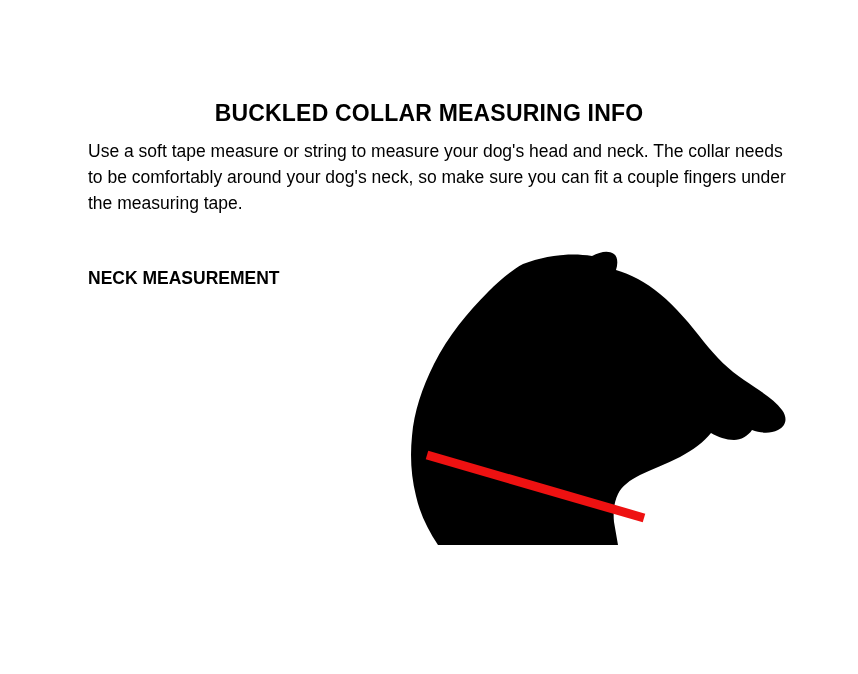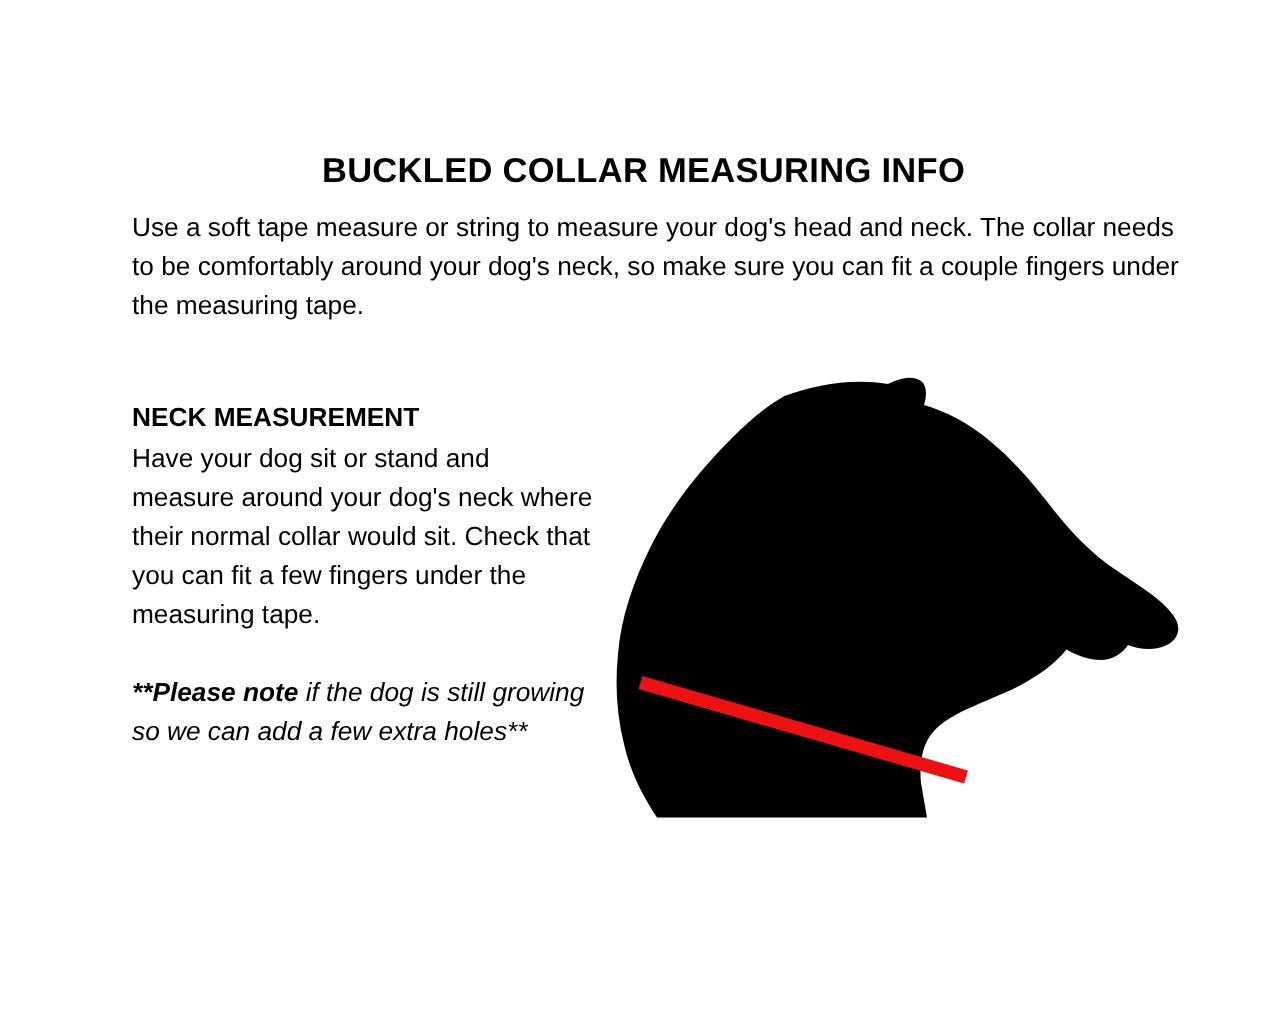--- a/index.html
+++ b/index.html
@@ -78,24 +78,20 @@
 <body>
 
 <div class="page">
 
   <div class="title">BUCKLED COLLAR MEASURING INFO</div>
 
   <div class="intro">Use a soft tape measure or string to measure your dog's head and neck. The collar needs to be comfortably around your dog's neck, so make sure you can fit a couple fingers under the measuring tape.</div>
 
   <div class="left-col">
     <div class="section-heading">NECK MEASUREMENT</div>
-    <div class="section-body">Have your dog sit or stand and measure around your dog's neck where their normal collar would sit. Check that you can fit a few fingers under the measuring tape.</div>
-    <div class="note">
-      <b>**Please note</b><span> if the dog is still growing so we can add a few extra holes**</span>
-    </div>
   </div>
 
   <div class="dog-wrap">
     <svg width="390" height="300" viewBox="0 0 390 300" xmlns="http://www.w3.org/2000/svg">
       <path fill="#000000" d="M119,14
            C140,6 165,2 188,6
            C196,2 204,0 210,4
            C214,7 214,14 212,20
            C226,24 242,32 256,44
            C272,57 286,74 300,92

